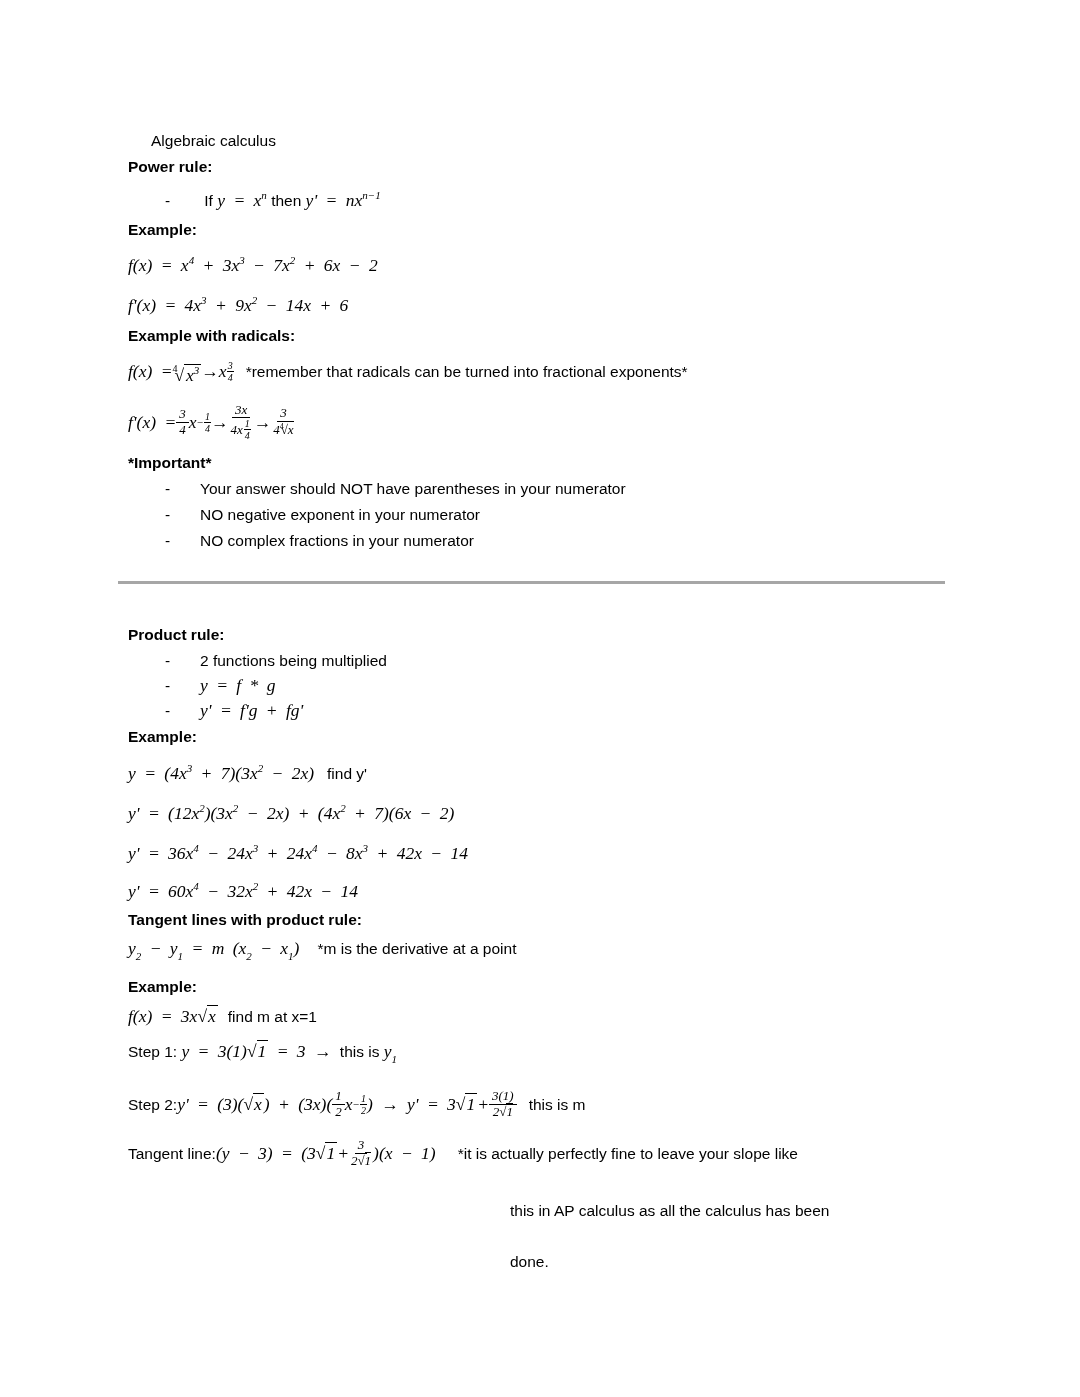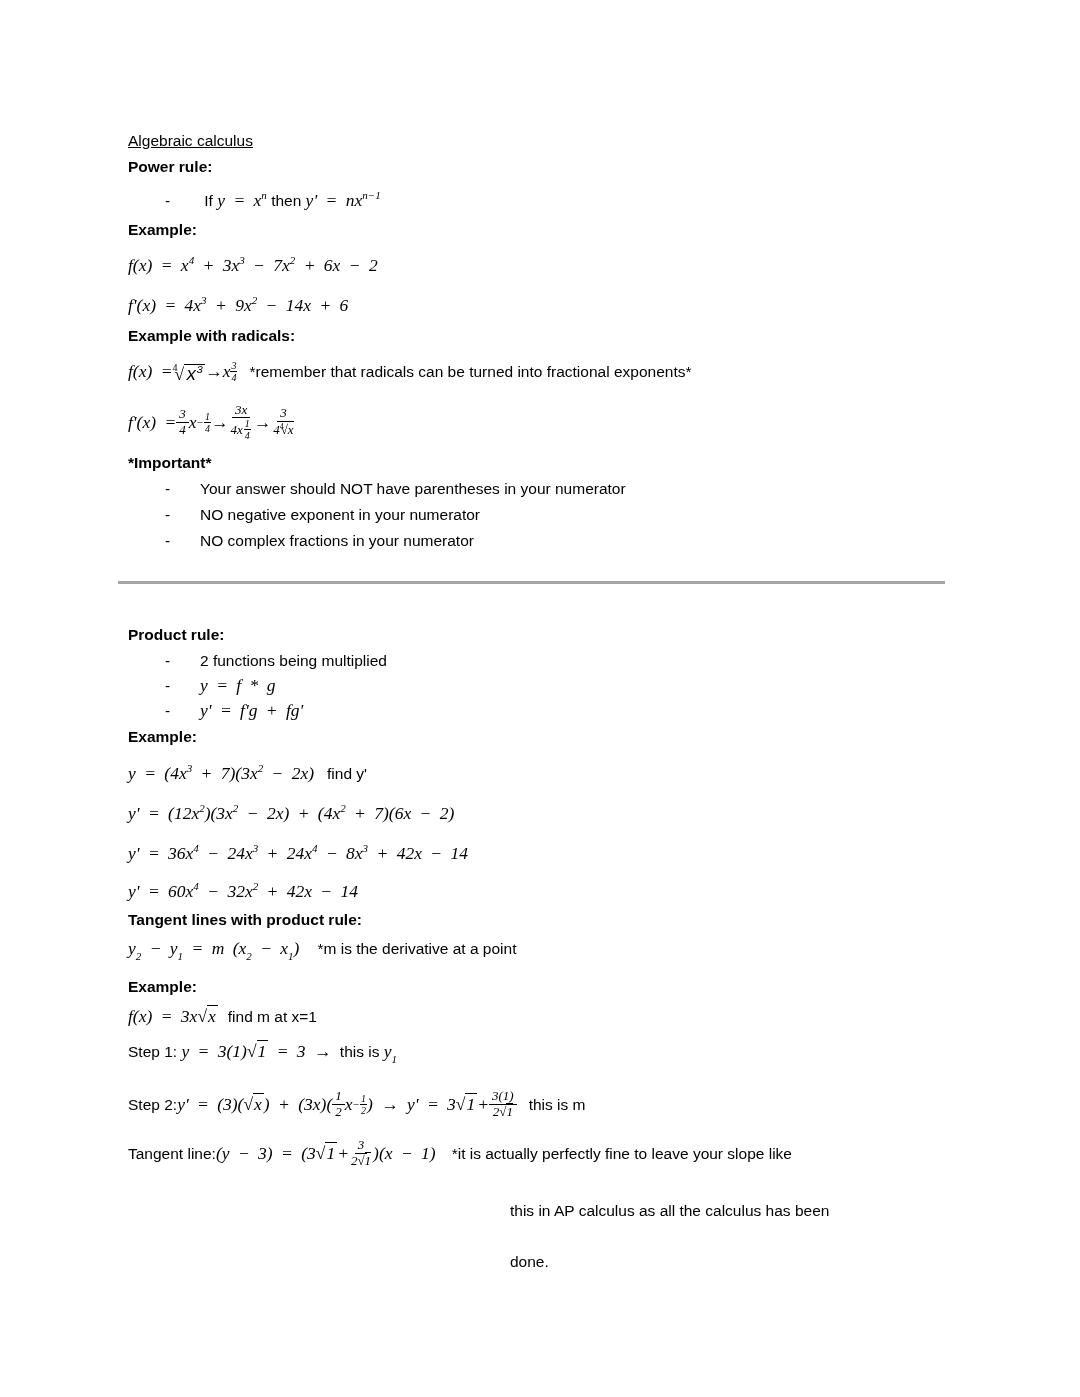--- a/index.html
+++ b/index.html
@@ -1,21 +1,21 @@
 <!DOCTYPE html>
 <html><head>
 <meta charset="utf-8">
 <style>
   html,body{margin:0;padding:0;background:#fff;}
   body{color:#000;font-family:"Liberation Sans",sans-serif;font-size:15.5px;}
   .page{position:relative;width:1080px;height:1397px;overflow:hidden;box-sizing:border-box;
         padding:128px 60px 0 128px;background:#ffffff;}
   .ln{line-height:25px;white-space:nowrap;}
   .h{font-weight:700;}
-  .u{text-decoration:underline;}
+  .u{margin-left:23px;}
   .bullet{padding-left:37px;}
   .bullet::before{content:"-";display:inline-block;width:35px;font-family:"Liberation Sans",sans-serif;font-style:normal;}
   .math{font-family:"Liberation Serif",serif;font-style:italic;font-size:17.5px;word-spacing:4px;}
   .t{font-family:"Liberation Sans",sans-serif;font-style:normal;font-size:15.5px;word-spacing:normal;}
   .sup{font-size:11px;vertical-align:7px;}
   .sub{font-size:11px;vertical-align:-6px;}
   .frac{display:inline-flex;flex-direction:column;align-items:center;vertical-align:-10px;
         font-size:13px;line-height:1.15;text-align:center;}
   .frac .fn{border-bottom:1.2px solid #000;padding:0 3px;}
   .frac .fd{padding:0 2px;white-space:nowrap;}
@@ -59,21 +59,21 @@
   </div>
 
   <div class="ln math" style="line-height:35px">
     <span>f'(x) = 4x</span><span class="sup">3</span><span> + 9x</span><span class="sup">2</span><span> − 14x + 6</span>
   </div>
 
   <div class="ln h" style="line-height:25px">Example with radicals:</div>
 
   <div class="ln fx" style="height:47px">
     <span class="math">f(x) = </span>
-    <span class="math root"><span class="ridx">4</span><span class="rsign"></span><span class="vinc" style="border-top:1.2px solid #000;padding:0 2px;font-family:Liberation Mono, monospace;"><span>x</span><span class="sup">3</span></span></span>
+    <span class="math root"><span class="ridx">4</span><span class="rsign"></span><span class="vinc" style="border-top:1.2px solid #000;padding:0 2px;"><span>x</span><span class="sup">3</span></span></span>
     <span class="math"> → </span>
     <span class="math">x</span>
     <span class="math efrac">
         <span class="fn">3</span>
         <span class="fd">4</span>
       </span>
     <span class="t note-sm">*remember that radicals can be turned into fractional exponents*</span>
   </div>
 
   <div class="ln fx" style="height:54px">
@@ -181,19 +181,19 @@
   <div class="ln fx" style="height:46px">
     <span class="t">Tangent line: </span>
     <span class="math">(y − 3) = (3</span>
     <span class="math sqrt"><span class="rsign"></span><span class="vinc">1</span></span>
     <span class="math"> + </span>
     <span class="math frac">
         <span class="fn">3</span>
         <span class="fd"><span>2</span><span class="sqrt"><span class="rsign"></span><span style="border-top:1px solid #000;">1</span></span></span>
       </span>
     <span class="math">)(x − 1) </span>
-    <span class="t" style="margin-left:16px">*it is actually perfectly fine to leave your slope like</span>
+    <span class="t" style="margin-left:22px">*it is actually perfectly fine to leave your slope like</span>
   </div>
 
   <div class="ln cont" style="line-height:26px">this in AP calculus as all the calculus has been</div>
   <div class="ln cont" style="line-height:32px">done.</div>
 
 </div>
 
 </body></html>

